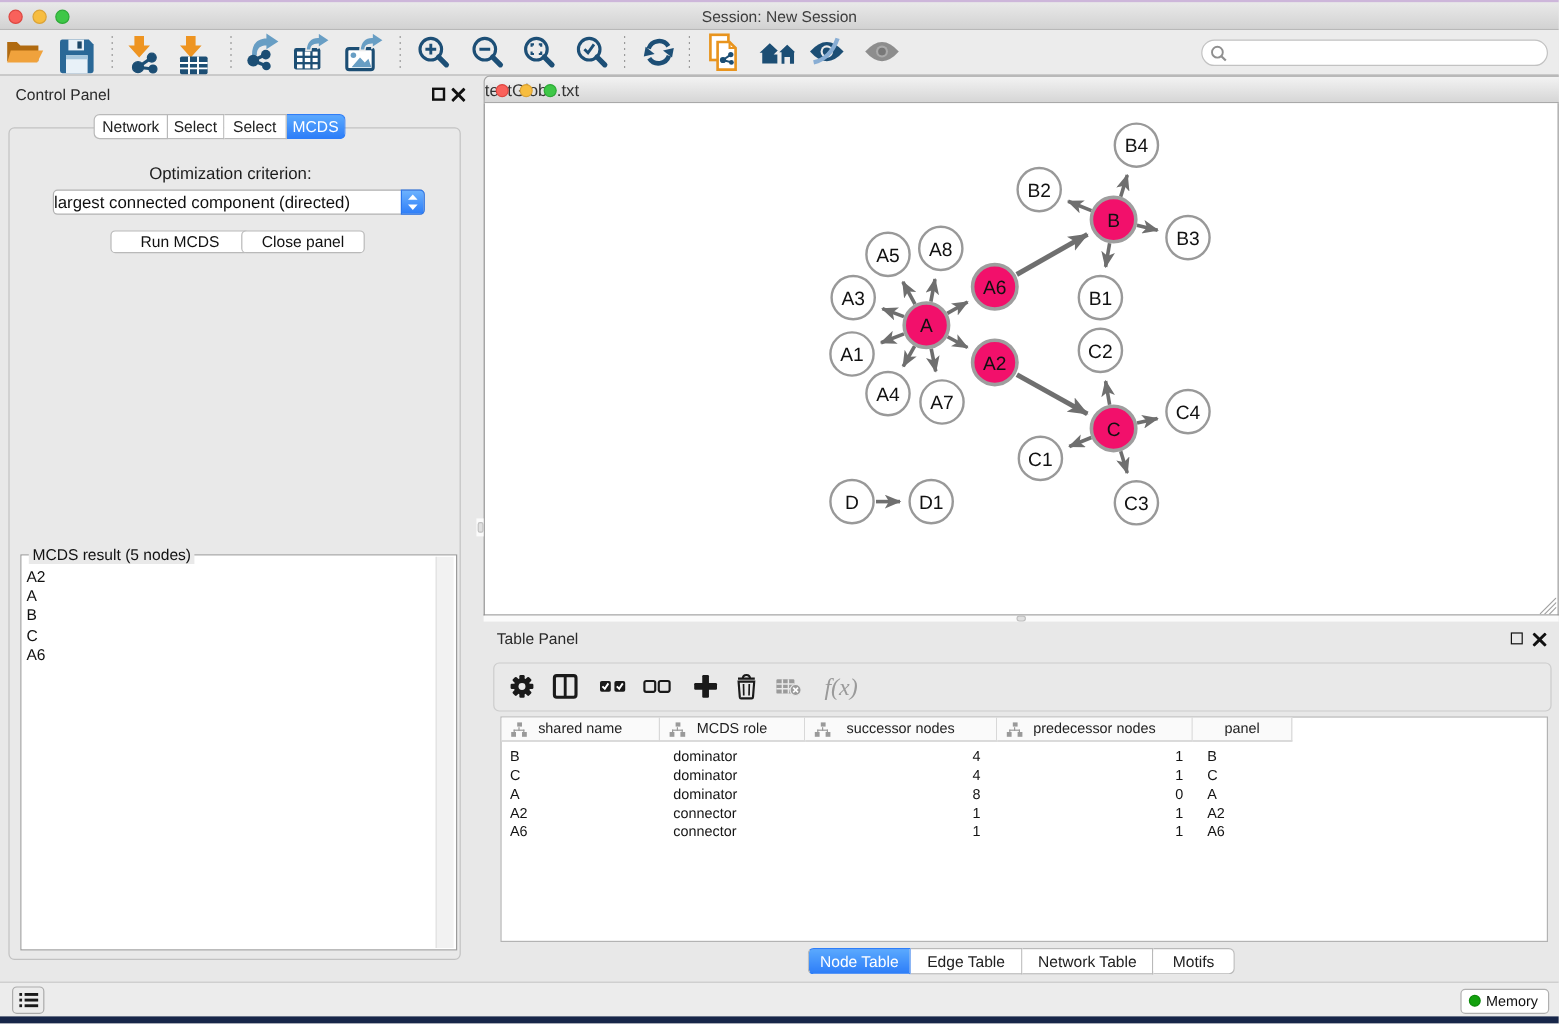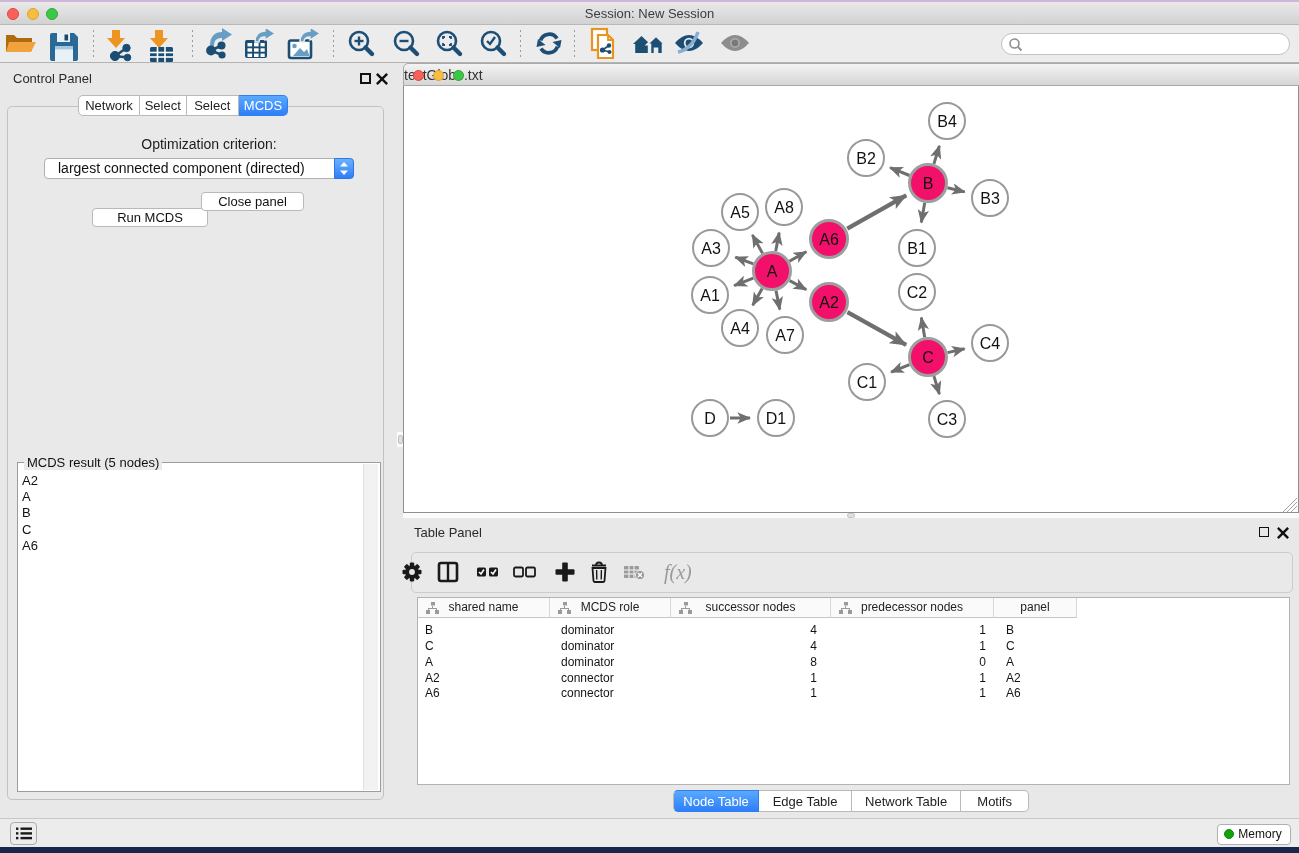--- a/index.html
+++ b/index.html
@@ -27,29 +27,29 @@
 #cp-float { left:360px; top:73px; width:11px; height:11px; border:2px solid #111; }
 #cp-panel { left:7px; top:106px; width:377px; height:694px; background:#e9e9e9;
   border:1px solid #c2c2c2; border-radius:5px; }
 .tabbar { display:flex; height:21px; font-size:13px; color:#222; }
 .tabbar .tab { background:#fff; border:1px solid #b9b9b9; border-left:none;
   display:flex; align-items:center; justify-content:center; }
 .tabbar .tab:first-child { border-left:1px solid #b9b9b9; border-radius:5px 0 0 5px; }
 .tabbar .tab:last-child { border-radius:0 5px 5px 0; }
 .tabbar .sel { background:linear-gradient(#5aa9fe,#2e7ef8); color:#fff; border-color:#2e7ef8; }
 #cp-tabs { left:78px; top:95px; width:210px; }
-#opt-label { left:21px; top:136px; width:376px; text-align:center; font-size:14px; color:#1c1c1c; }
+#opt-label { left:4px; top:136px; width:376px; text-align:center; font-size:14px; color:#1c1c1c; }
 #dropdown { left:44px; top:158px; width:310px; height:21px; background:#fff;
   border:1px solid #b1b1b1; border-radius:4px; font-size:14px; color:#111;
-  line-height:19px; padding-left:13px; }
+  line-height:19px; padding-left:0; }
 #dd-btn { left:334px; top:158px; width:20px; height:21px; border-radius:0 4px 4px 0;
   background:linear-gradient(#6cb2fe,#2e7ef8); border:1px solid #2a76ec; }
 .btn { background:#fff; border:1px solid #b9b9b9; border-radius:4px; font-size:13px;
   color:#111; text-align:center; }
-#btn-run { left:92px; top:208px; width:116px; height:19px; line-height:17px; }
+#btn-run { left:92px; top:192px; width:116px; height:19px; line-height:17px; }
 #btn-close { left:201px; top:192px; width:103px; height:19px; line-height:17px; }
 #mcds-group { left:17px; top:462px; width:364px; height:330px; border:1px solid #9c9c9c; }
 #mcds-label { left:24px; top:455px; background:#e9e9e9; padding:0 3px; font-size:13px; color:#111; }
 #mcds-list { left:18px; top:463px; width:362px; height:328px; background:#fff;
   font-size:13px; color:#111; padding:10px 0 0 4px; line-height:16.2px; }
 #mcds-scroll { left:363px; top:464px; width:15px; height:326px; background:#f2f2f2;
   border-left:1px solid #e0e0e0; }
 
 #netwin { left:403px; top:63px; width:896px; height:450px; }
 #net-title { left:0; top:0; width:1028px; height:23px;
@@ -378,21 +378,21 @@
       <line x1="8" y1="14" x2="14" y2="8"></line>
   </g>
 </svg>
 
 <div id="tp-title" class="abs">Table Panel</div>
 <div id="tp-float" class="abs"></div>
 <svg class="abs" style="left:1277px;top:527px" width="12" height="12" viewBox="0 0 14 14">
  <path d="M2 0 L7 5 L12 0 L14 2 L9 7 L14 12 L12 14 L7 9 L2 14 L0 12 L5 7 L0 2 Z" fill="#111"></path>
 </svg>
 <div id="tp-toolbar" class="abs"></div>
-<div id="tp-icons" class="abs" style="left:388px;top:552px"><svg width="320" height="41" viewBox="0 0 320 41">
+<div id="tp-icons" class="abs" style="left:411px;top:552px"><svg width="320" height="41" viewBox="0 0 320 41">
 
   <g transform="translate(24,20)" fill="#1a1a1a">
     <g id="teeth">
       <rect x="-2.2" y="-9.5" width="4.4" height="5" rx="1"></rect>
       <rect x="-2.2" y="4.5" width="4.4" height="5" rx="1"></rect>
       <rect x="-9.5" y="-2.2" width="5" height="4.4" rx="1"></rect>
       <rect x="4.5" y="-2.2" width="5" height="4.4" rx="1"></rect>
       <g transform="rotate(45)">
         <rect x="-2.2" y="-9.5" width="4.4" height="5" rx="1"></rect>
         <rect x="-2.2" y="4.5" width="4.4" height="5" rx="1"></rect>

